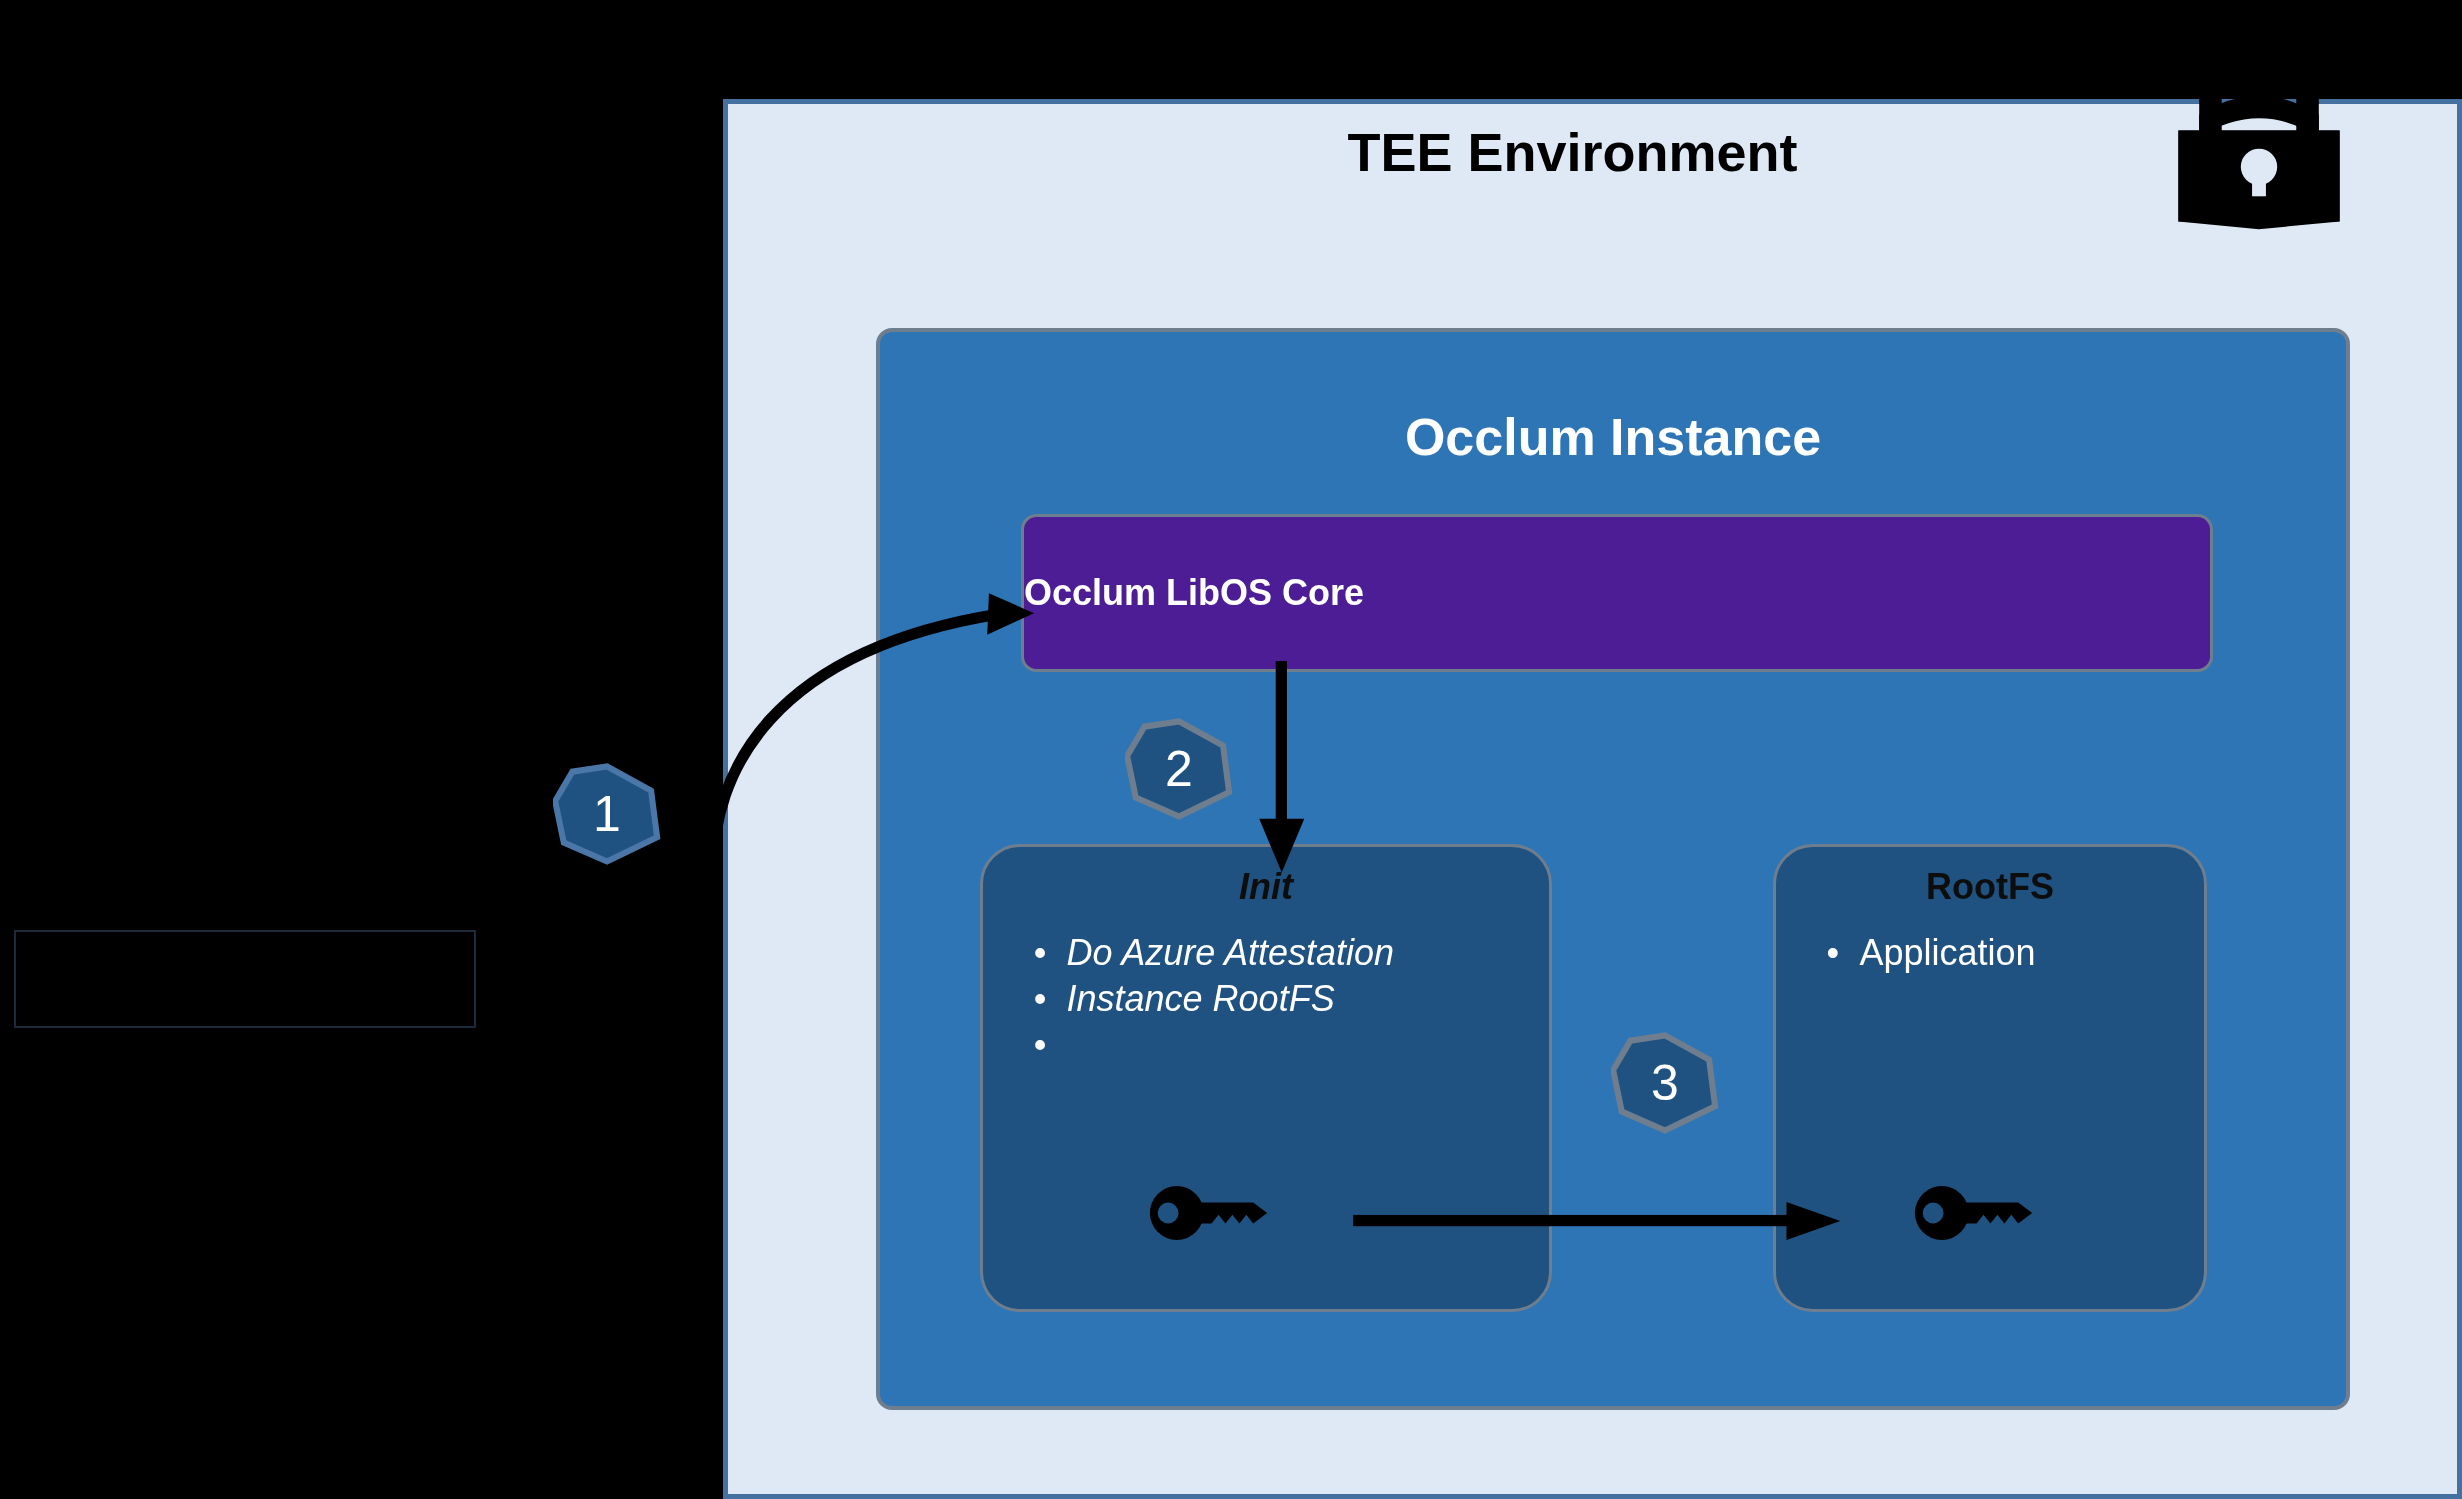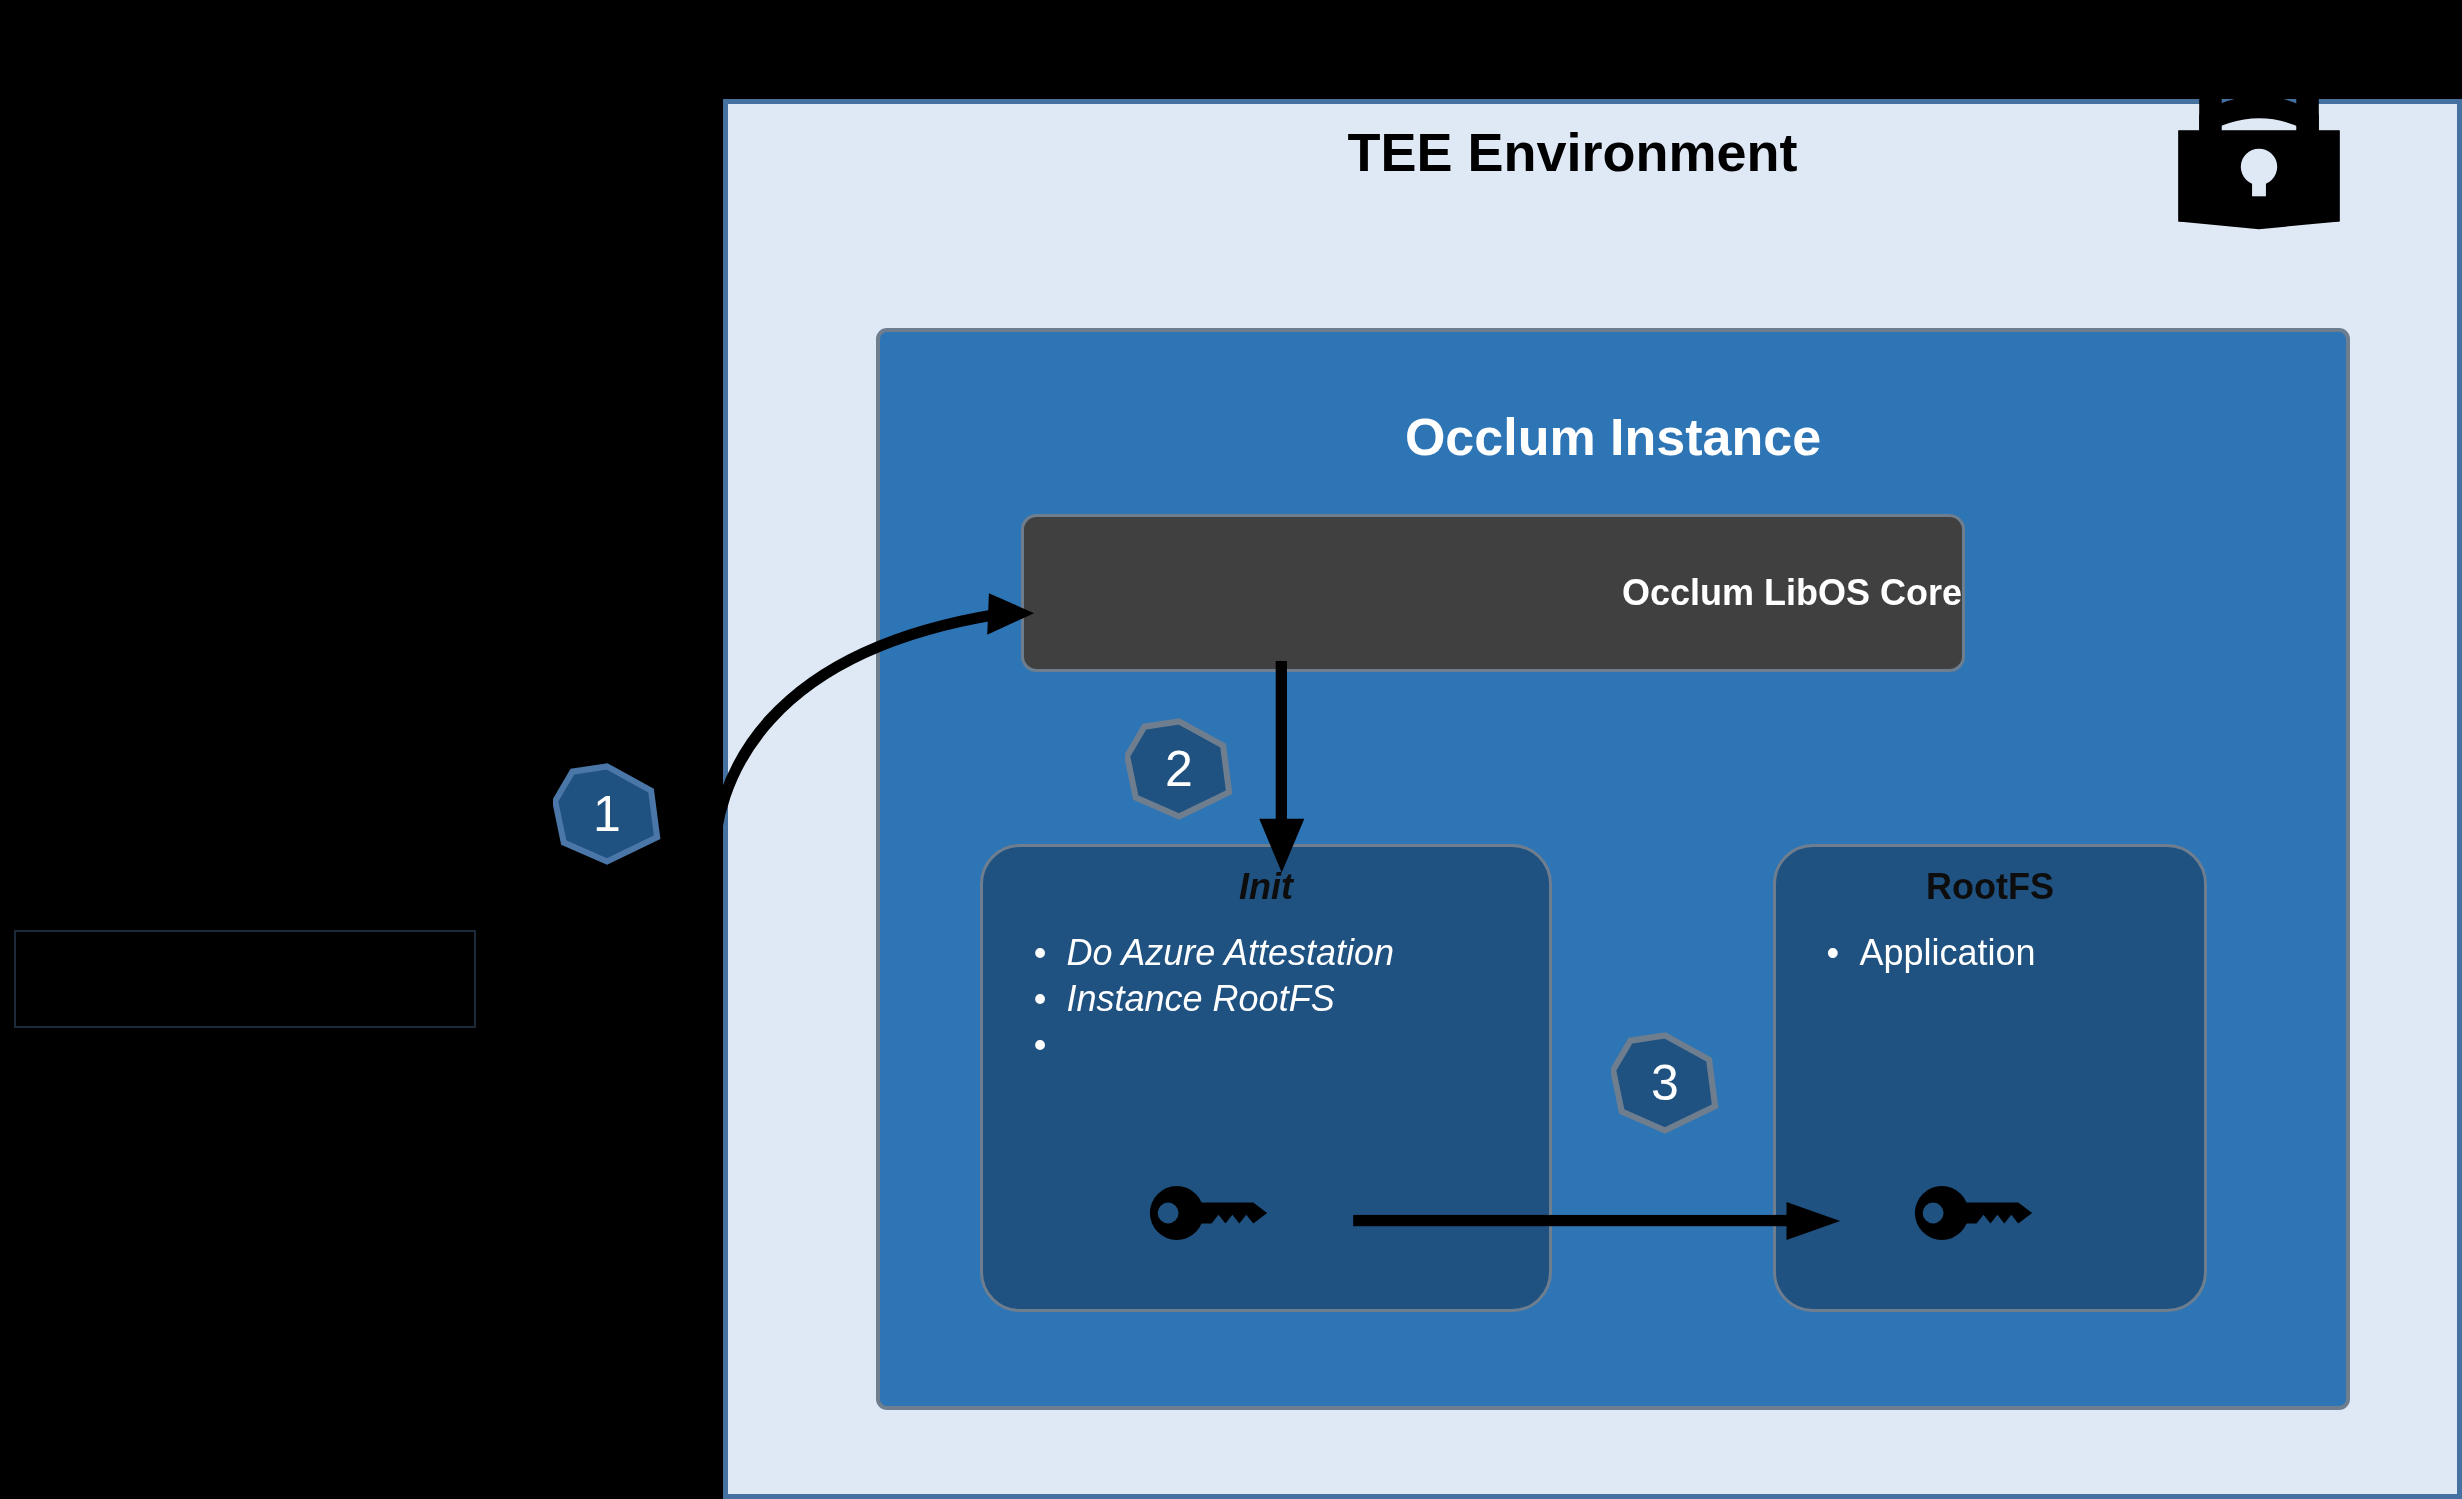--- a/index.html
+++ b/index.html
@@ -16,28 +16,28 @@
   .tee{position:absolute;left:723px;top:99px;width:1739px;height:1400px;
       background:#dfe8f5;border:5.2px solid #44719f;box-sizing:border-box;}
   .tee-title{position:absolute;left:723px;top:121px;width:1699px;text-align:center;
       font-size:54px;font-weight:bold;color:#000;letter-spacing:0px;}
 
   
   .padlock{position:absolute;left:2168px;top:80px;width:182px;height:165px;}
 
   
   .occlum{position:absolute;left:876px;top:328px;width:1474px;height:1082px;
-      background:#2e75b6;border:4.3px solid #6e7e8e;border-radius:11px;box-sizing:border-box;}
+      background:#2e75b6;border:4.3px solid #6e7e8e;border-radius:16px;box-sizing:border-box;}
   .occlum-title{position:absolute;left:0;right:0;top:75px;text-align:center;
       font-size:52px;font-weight:bold;color:#ffffff;}
 
   
-  .libos{position:absolute;left:141px;top:182px;width:944px;height:158px;
-      background:#404040;border:3.5px solid #6e7e8e;border-radius:15.6px;box-sizing:border-box;
-      display:flex;align-items:center;justify-content:flex-end;}
+  .libos{position:absolute;left:141px;top:182px;width:1192px;height:158px;
+      background:#4c1d95;border:3.5px solid #6e7e8e;border-radius:15.6px;box-sizing:border-box;
+      display:flex;align-items:center;justify-content:flex-start;}
   .libos-title{font-size:36px;font-weight:bold;color:#ffffff;}
 
   
   .panel{position:absolute;background:#1f5280;border:3.5px solid #6e7e8e;
       border-radius:40px;box-sizing:border-box;}
   .panel-init{left:100px;top:512px;width:572px;height:468px;font-style:italic;}
   .panel-rootfs{left:893px;top:512px;width:434px;height:468px;}
   .panel-title{position:absolute;left:0;right:0;top:19px;text-align:center;
       font-size:36px;font-weight:bold;color:#0d0d0d;}
   .bullets{position:absolute;left:29.5px;top:85px;right:8.7px;margin:0;padding:0;list-style:none;}

